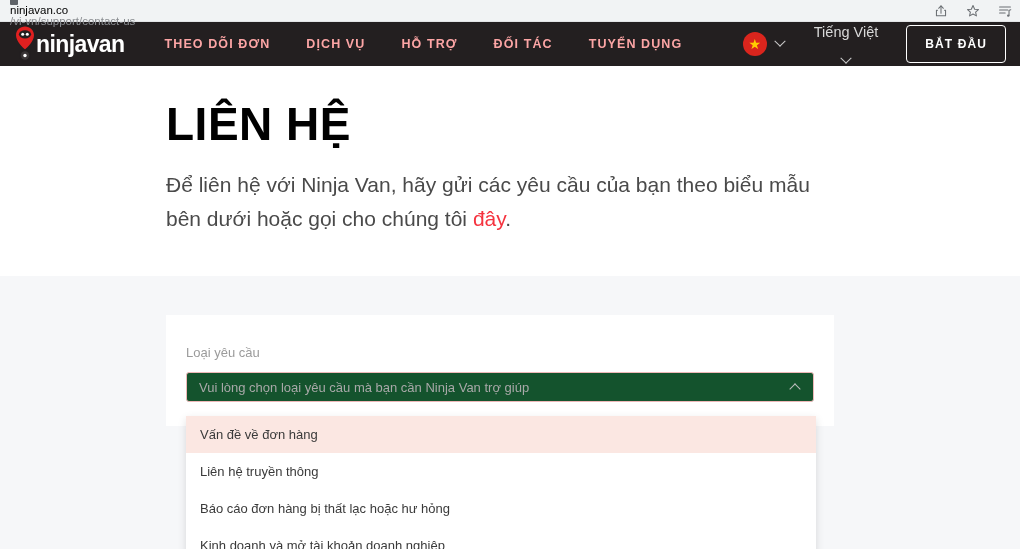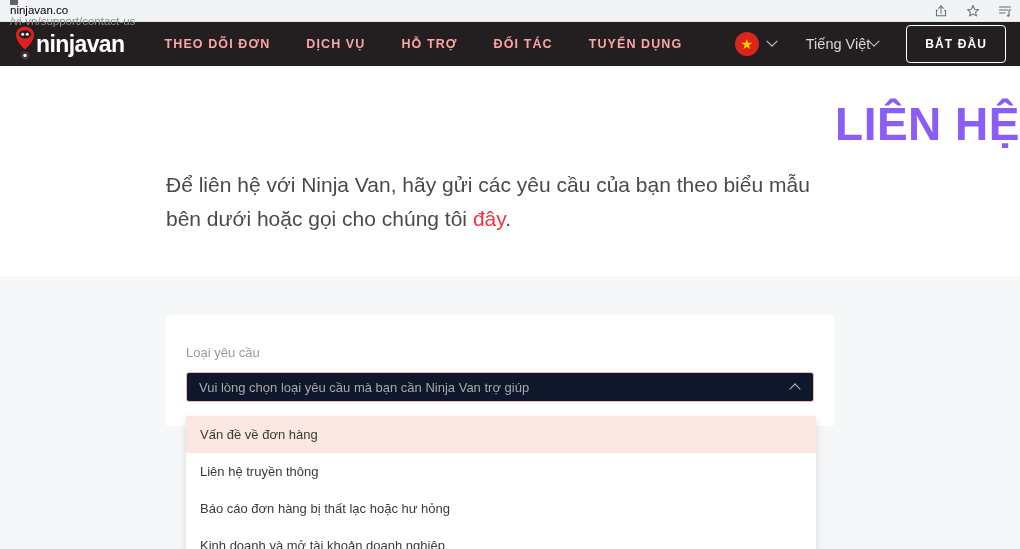--- a/index.html
+++ b/index.html
@@ -124,23 +124,24 @@
   .chev {
     display: inline-block;
     width: 8px; height: 8px;
     border-right: 1.4px solid #c9c9c9;
     border-bottom: 1.4px solid #c9c9c9;
     transform: rotate(45deg) translate(-2px,-2px);
   }
   .lang-group {
     display: flex;
     align-items: center;
-    gap: 0;
+    gap: 17px;
     margin-right: 28px;
     cursor: pointer;
+    flex-direction: column;
   }
   .lang-text { color: #d9d9d9; font-size: 14.5px; }
   .cta-btn {
     border: 1.5px solid #ffffff;
     color: #ffffff;
     background: transparent;
     font-family: inherit;
     font-size: 12px;
     font-weight: 700;
     letter-spacing: 1.1px;
@@ -152,24 +153,23 @@
 
   
   .hero {
     background: #ffffff;
     padding: 32px 0 0 166px;
     height: 210px;
   }
   .page-title {
     font-size: 46px;
     font-weight: 800;
-    color: #8b5cf6;
+    color: #000000;
     letter-spacing: 0.5px;
     line-height: 1.15;
-    text-align: right;
   }
   .hero-desc {
     margin-top: 17px;
     font-size: 21px;
     line-height: 1.62;
     color: #4a4a4a;
     max-width: 645px;
   }
   .hero-desc a { color: #f5333f; text-decoration: none; cursor: pointer; }
 
@@ -192,21 +192,21 @@
     margin-bottom: 12px;
   }
   .select-box {
     height: 30px;
     border: 1px solid #eeb8b8;
     border-radius: 3px;
     display: flex;
     align-items: center;
     padding: 0 12px;
     cursor: pointer;
-    background: #0f172a;
+    background: #14532d;
     position: relative;
   }
   .select-placeholder {
     font-size: 13px;
     color: #a8a8a8;
     flex: 1;
   }
   .chev-up {
     display: inline-block;
     width: 8px; height: 8px;

